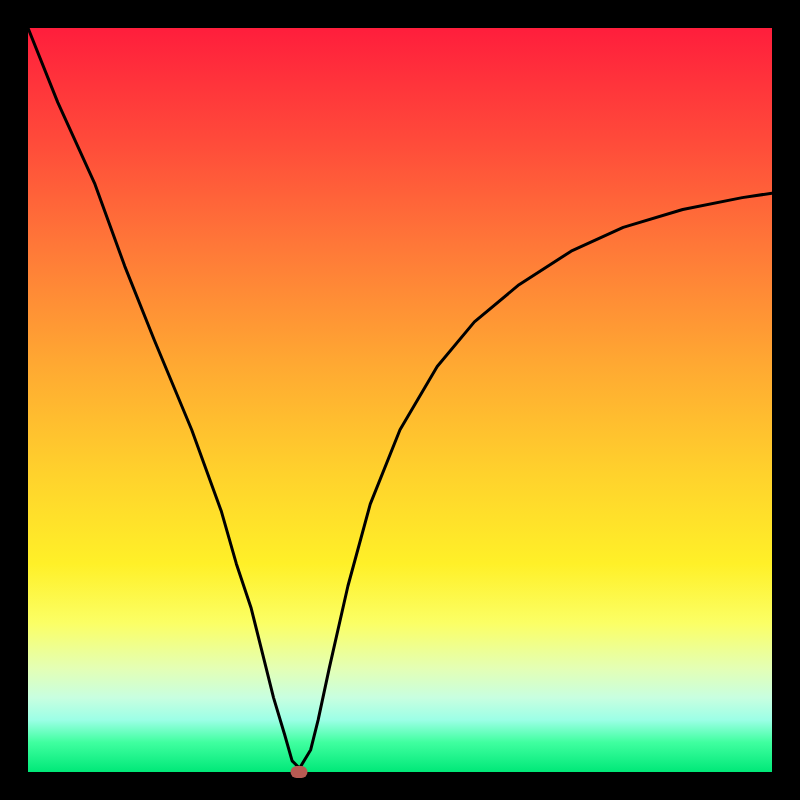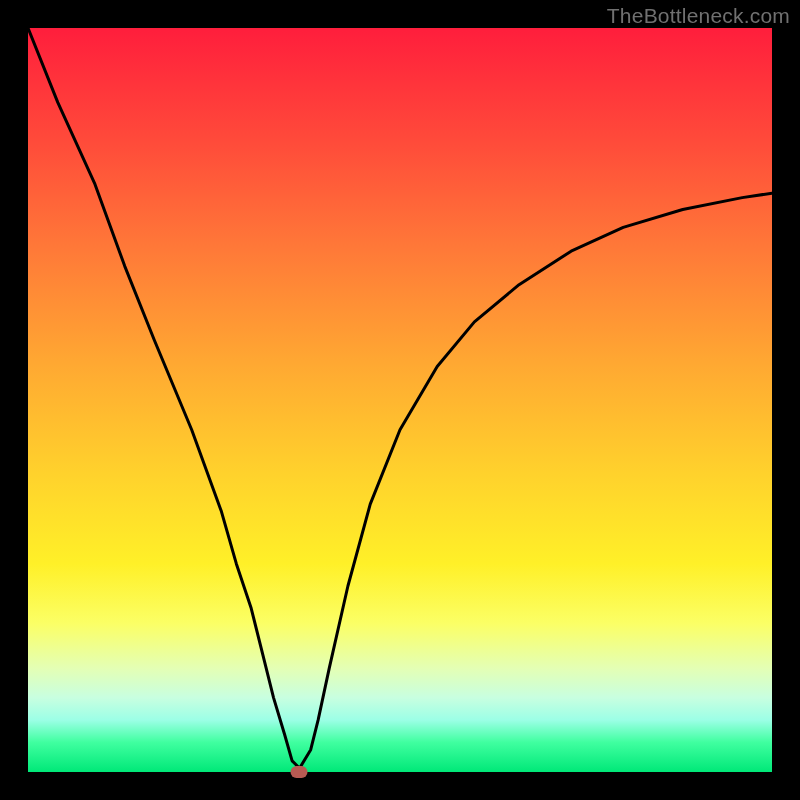--- a/index.html
+++ b/index.html
@@ -65,14 +65,13 @@
 </head>
 <body>
 
 <div class="frame">
   <div class="plot">
     <svg viewBox="0 0 744 744" width="744" height="744" preserveAspectRatio="none">
       <path fill="none" stroke="#000000" stroke-width="3" stroke-linejoin="round" stroke-linecap="round" d="M0.00 0.00 L29.76 74.40 L66.96 156.24 L96.72 238.08 L126.48 312.48 L163.68 401.76 L193.44 483.60 L208.32 535.68 L223.20 580.32 L234.36 624.96 L245.52 669.60 L256.68 706.80 L264.12 732.84 L271.56 740.28 L282.72 721.68 L290.16 691.92 L301.32 639.84 L319.92 558.00 L342.24 476.16 L372.00 401.76 L409.20 338.52 L446.40 293.88 L491.04 256.68 L543.12 223.20 L595.20 199.39 L654.72 181.54 L714.24 169.63 L744.00 165.17"></path>
     </svg>
     <div class="marker" style="left: 270.816px; top: 744px; background: rgb(183, 90, 82);"></div>
   </div>
-  <div class="watermark">TheBottleneck.com</div>
 </div>
 
 </body></html>

